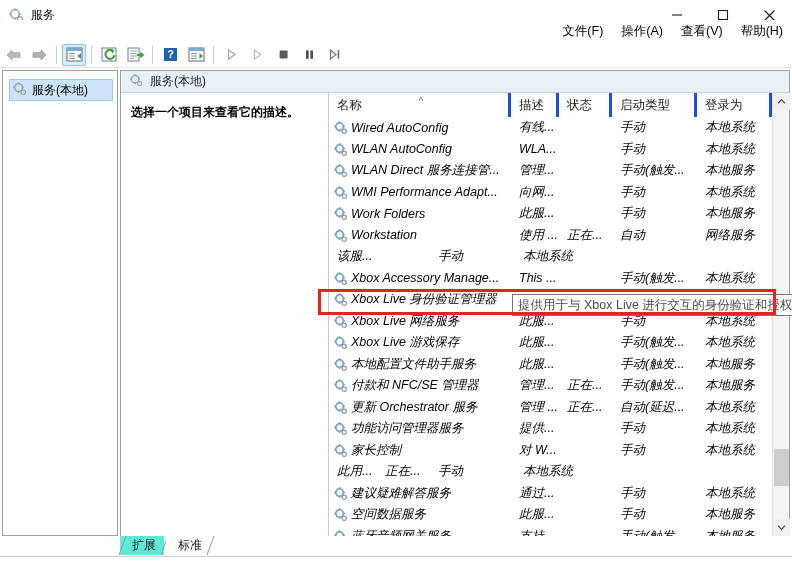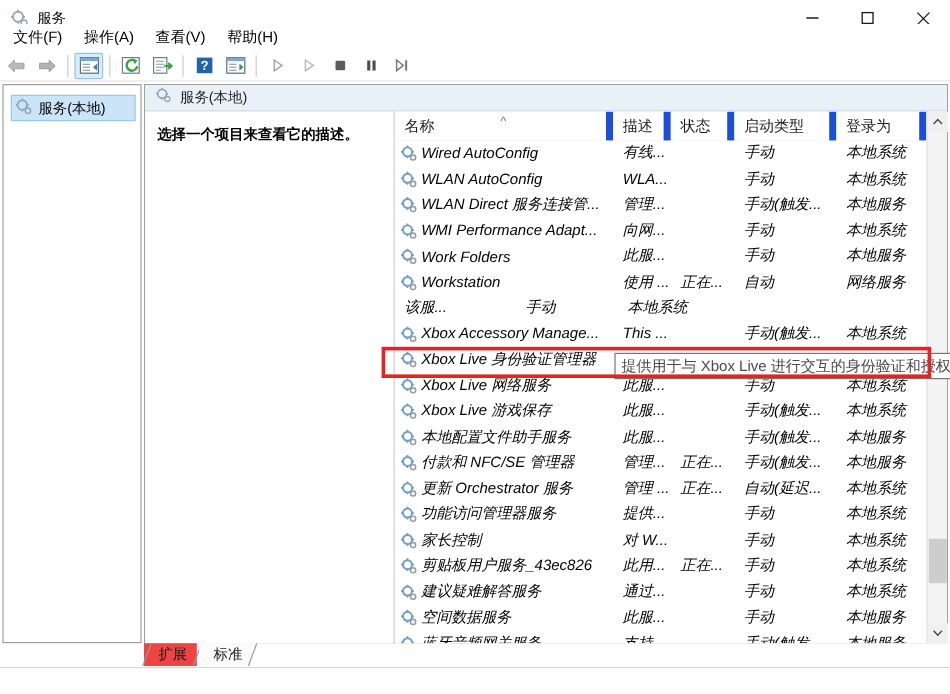--- a/index.html
+++ b/index.html
@@ -39,20 +39,21 @@
     display: flex; align-items: center; justify-content: center;
     color: #222;
   }
   .winbtn svg { display:block; }
 
   
   .menubar {
     position: absolute; left: 0; top: 20px; width: 792px; height: 22px;
     display: flex; align-items: center; padding-left: 2px;
     background: #ffffff;
+    justify-content: flex-end;
   }
   .menuitem {
     font-size: 12.5px; color: #000; padding: 2px 9px; white-space: nowrap;
   }
 
   
   .toolbar {
     position: absolute; left: 0; top: 42px; width: 792px; height: 26px;
     display: flex; align-items: center; background: #ffffff;
     border-bottom: 1px solid #e3e3e3;
@@ -108,21 +109,21 @@
   .lv-headerrow {
     position: absolute; left: 0; top: 0; width: 460px; height: 24px;
     display: flex; background: #ffffff;
     border-bottom: 1px solid #d6d6d6;
   }
   .lv-col {
     position: relative; height: 24px;
     display: flex; align-items: center;
     font-size: 12.5px; color: #1b1b1b;
     padding-left: 8px;
-    border-right: 6px solid #1d4ed8;
+    border-right: 3px solid #1d4ed8;
     background: #ffffff;
     white-space: nowrap; overflow: hidden;
   }
   .lv-col .sortarrow {
     position: absolute; left: 50%; top: 3px;
     font-size: 10px; color: #6b6b6b;
   }
   .c-name  { width: 182px; }
   .c-desc  { width: 48px; }
   .c-state { width: 53px; }
@@ -191,21 +192,21 @@
 
   
   .tabstrip {
     position: absolute; left: 120px; top: 536px; width: 670px; height: 20px;
   }
   .tab {
     position: absolute; top: 0; height: 19px;
     font-size: 12px; color: #1b1b1b;
     display: flex; align-items: center; justify-content: center;
     padding: 0 8px 0 12px;
-    background: #ef4444;
+    background: #5eead4;
   }
   .tab .slash-l, .tab .slash-r {
     position: absolute; top: 0; width: 9px; height: 19px;
   }
   .tab-ext { left: 0; }
   .tab-std { left: 46px; background: #fbfbfb; }
 
   .bottomline {
     position: absolute; left: 0; top: 556px; width: 792px; height: 1px;
     background: #cfcfcf;
@@ -730,35 +731,20 @@
                 </svg>
               </span>
               <span>家长控制</span>
             </div>
             <div class="cell desc">对 W...</div>
             <div class="cell state"></div>
             <div class="cell start">手动</div>
             <div class="cell logon">本地系统</div>
           </div>
           <div class="lv-row">
-            <div class="cell name">
-              <span style="display: flex; align-items: center; flex: 0 0 15px;">
-                <svg class="svc-ico" viewBox="0 0 16 16">
-                  <circle cx="7" cy="7" r="4" fill="none" stroke="#6f9ec4" stroke-width="1.7"></circle>
-                  <g stroke="#6f9ec4" stroke-width="1.6">
-                    <line x1="7" y1="1.3" x2="7" y2="3"></line>
-                    <line x1="7" y1="11" x2="7" y2="12.7"></line>
-                    <line x1="1.3" y1="7" x2="3" y2="7"></line>
-                    <line x1="11" y1="7" x2="12.7" y2="7"></line>
-                  </g>
-                  <circle cx="12" cy="12" r="2.3" fill="none" stroke="#8d9aa6" stroke-width="1.3"></circle>
-                </svg>
-              </span>
-              <span>剪贴板用户服务_43ec826</span>
-            </div>
             <div class="cell desc">此用...</div>
             <div class="cell state">正在...</div>
             <div class="cell start">手动</div>
             <div class="cell logon">本地系统</div>
           </div>
           <div class="lv-row">
             <div class="cell name">
               <span style="display: flex; align-items: center; flex: 0 0 15px;">
                 <svg class="svc-ico" viewBox="0 0 16 16">
                   <circle cx="7" cy="7" r="4" fill="none" stroke="#6f9ec4" stroke-width="1.7"></circle>

